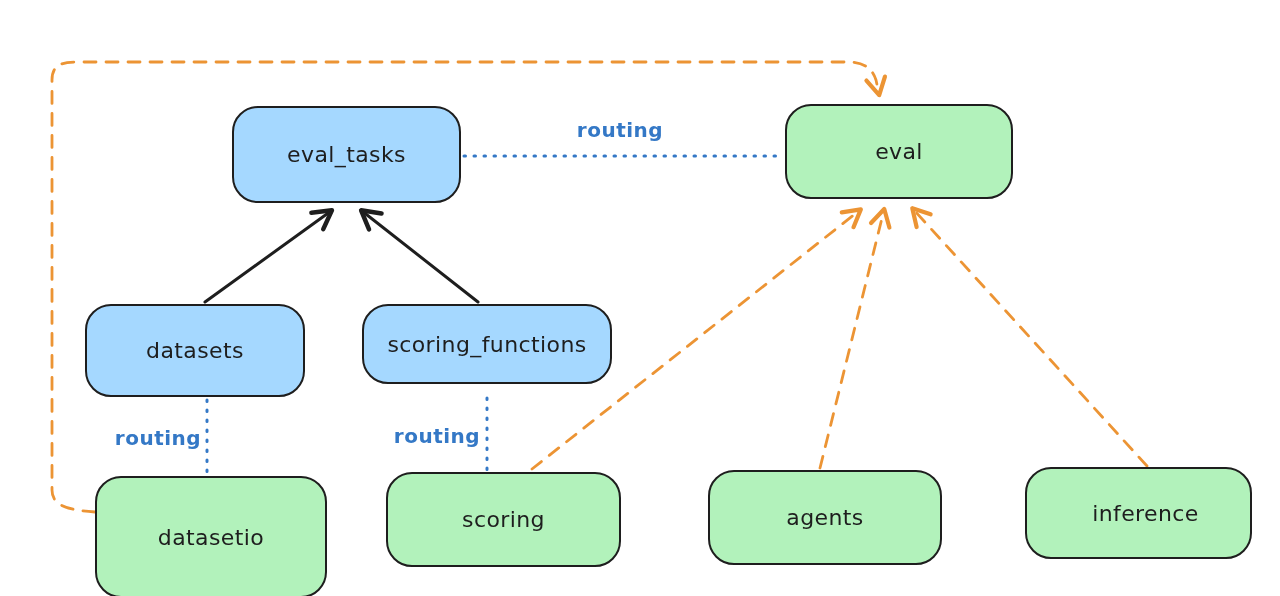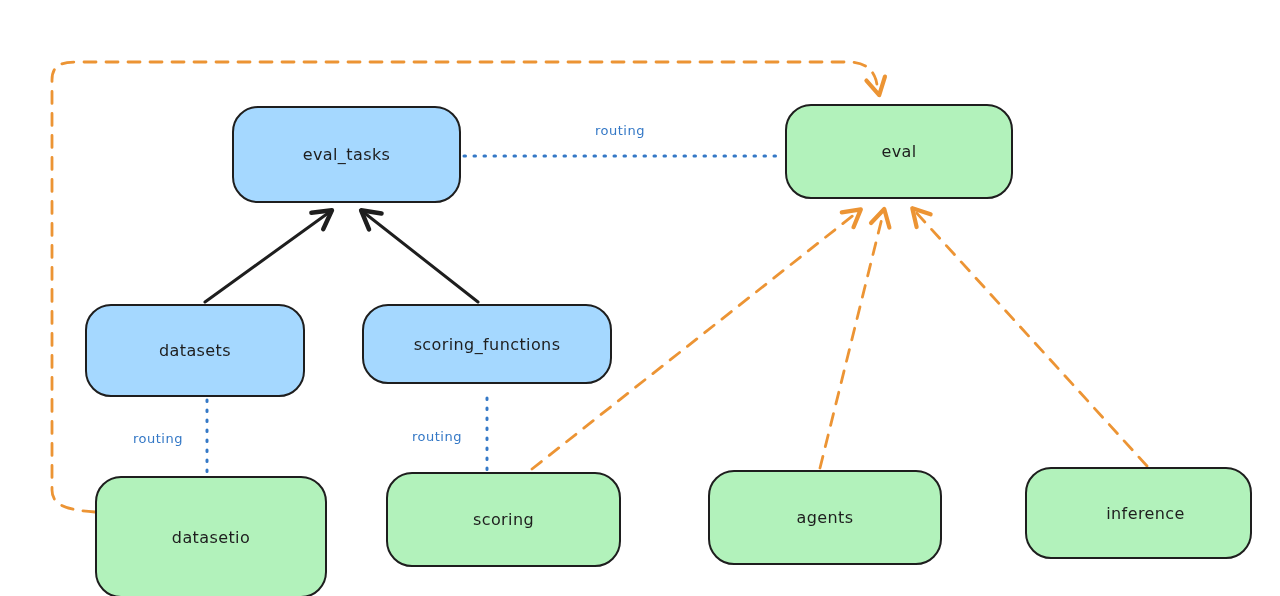--- a/index.html
+++ b/index.html
@@ -51,32 +51,32 @@
     stroke-linejoin: round;
   }
   .node {
     position: absolute;
     box-sizing: border-box;
     border: 2.5px solid var(--stroke-dark);
     border-radius: 26px;
     display: flex;
     align-items: center;
     justify-content: center;
-    font-size: 16px;
+    font-size: 22px;
     color: var(--stroke-dark);
     letter-spacing: 0.4px;
   }
   .node.blue { background: var(--blue-fill); }
   .node.green { background: var(--green-fill); }
   .edge-label {
     position: absolute;
     transform: translate(-50%, -50%);
     color: var(--blue-line);
-    font-size: 13px;
-    font-weight: 400;
+    font-size: 20px;
+    font-weight: 700;
     letter-spacing: 0.5px;
     white-space: nowrap;
   }
 </style>
 </head>
 <body>
 
 <div class="canvas">
 
   <svg class="edges-layer" viewBox="0 0 1280 596" xmlns="http://www.w3.org/2000/svg">

